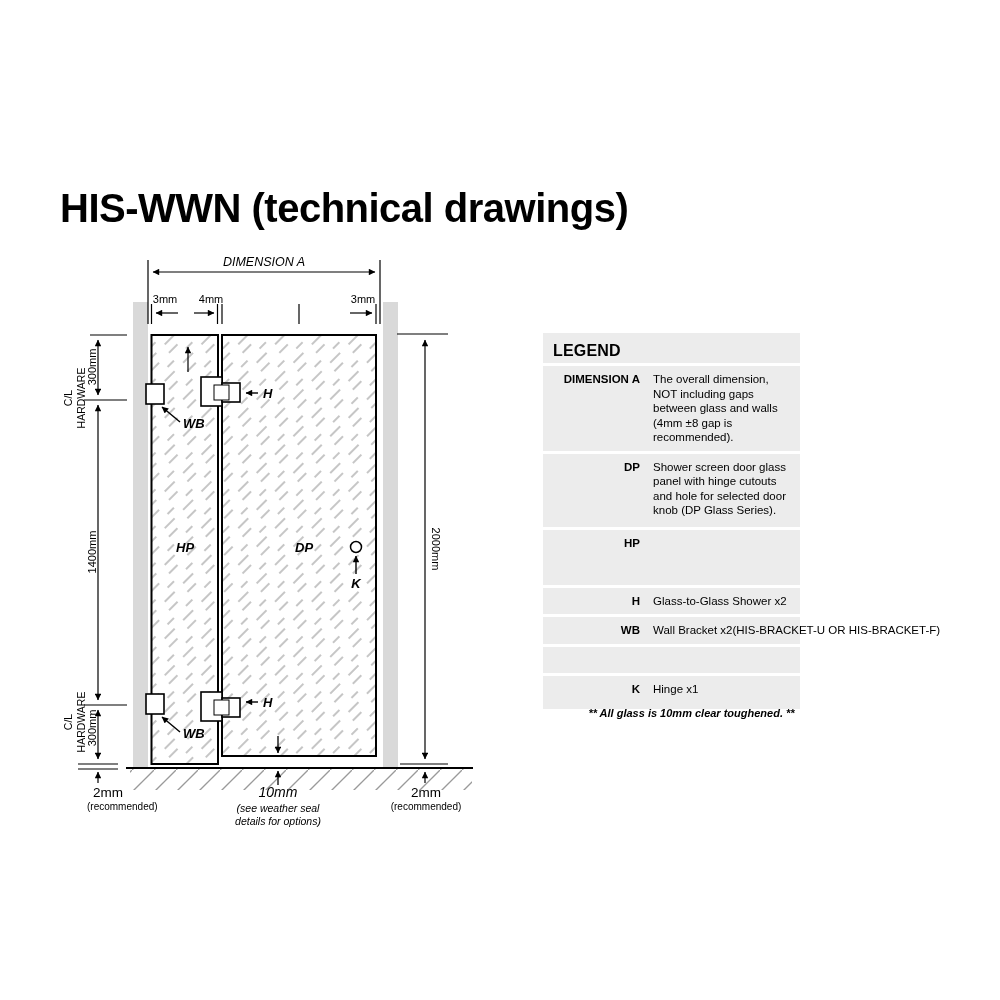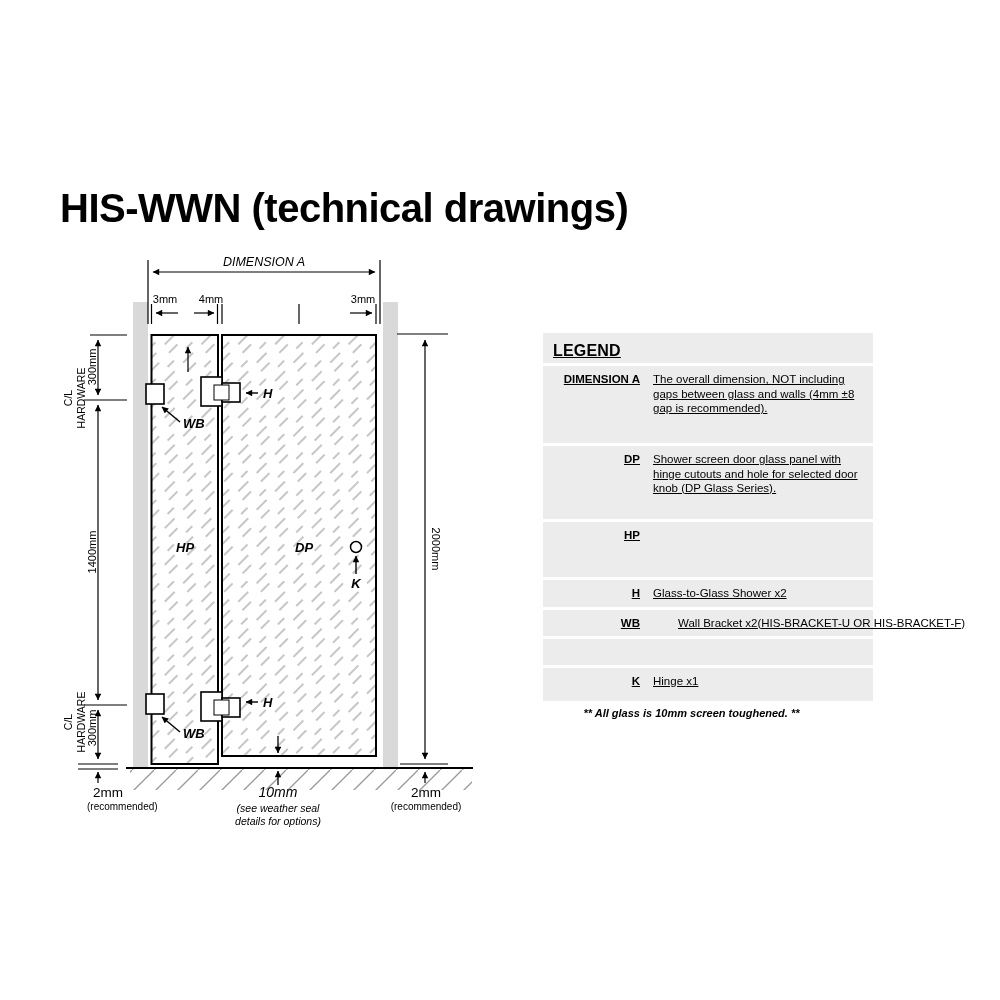--- a/index.html
+++ b/index.html
@@ -19,42 +19,41 @@
   .rot{font-size:11px;}
   .cl{font-size:10.5px;}
   .lbl{font-size:13px;font-weight:bold;font-style:italic;}
   .big{font-size:13.5px;}
   .bigit{font-size:14px;font-style:italic;}
   .small{font-size:10px;}
   .smallit{font-size:10.5px;font-style:italic;}
 
   
   .legend{
-    position:absolute;left:543px;top:333px;width:330px;
+    position:absolute;left:543px;top:333px;width:257px;
     background:#ececec;
-    text-decoration:underline;
   }
   .legend-header{
     font-size:16px;font-weight:bold;letter-spacing:0.2px;
     padding:9px 10px 5px 10px;height:16px;
   }
   .legend-row{
     border-top:3px solid #fff;
     display:grid;grid-template-columns:91px 1fr;column-gap:13px;
     padding:6px 8px 6px 6px;box-sizing:border-box;
     font-size:11.5px;line-height:14.5px;
   }
   .legend-row .term{font-weight:bold;text-align:right;}
   .legend-row .desc{}
   .row-dim-a{min-height:80px;}
   .row-dp{min-height:76px;}
   .row-hp{min-height:58px;}
   .row-h{min-height:26px;}
   .row-wb{min-height:24px;}
-  .row-wb .desc{white-space:nowrap;overflow:visible;margin-left:25px;}
+  .row-wb .desc{white-space:nowrap;overflow:visible;}
   .row-empty{min-height:29px;}
   .row-k{min-height:36px;}
 
   .footnote{
     position:absolute;left:543px;top:707px;width:297px;
     text-align:center;font-size:11px;font-style:italic;font-weight:bold;
     white-space:nowrap;
   }
 </style>
 </head>
@@ -205,13 +204,13 @@
   <div class="legend-row row-empty">
     <div class="term"></div>
     <div class="desc"></div>
   </div>
   <div class="legend-row row-k">
     <div class="term">K</div>
     <div class="desc">Hinge x1</div>
   </div>
 </div>
 
-<div class="footnote">** All glass is 10mm screen toughened. **</div>
+<div class="footnote">** All glass is 10mm clear toughened. **</div>
 
 </body></html>

